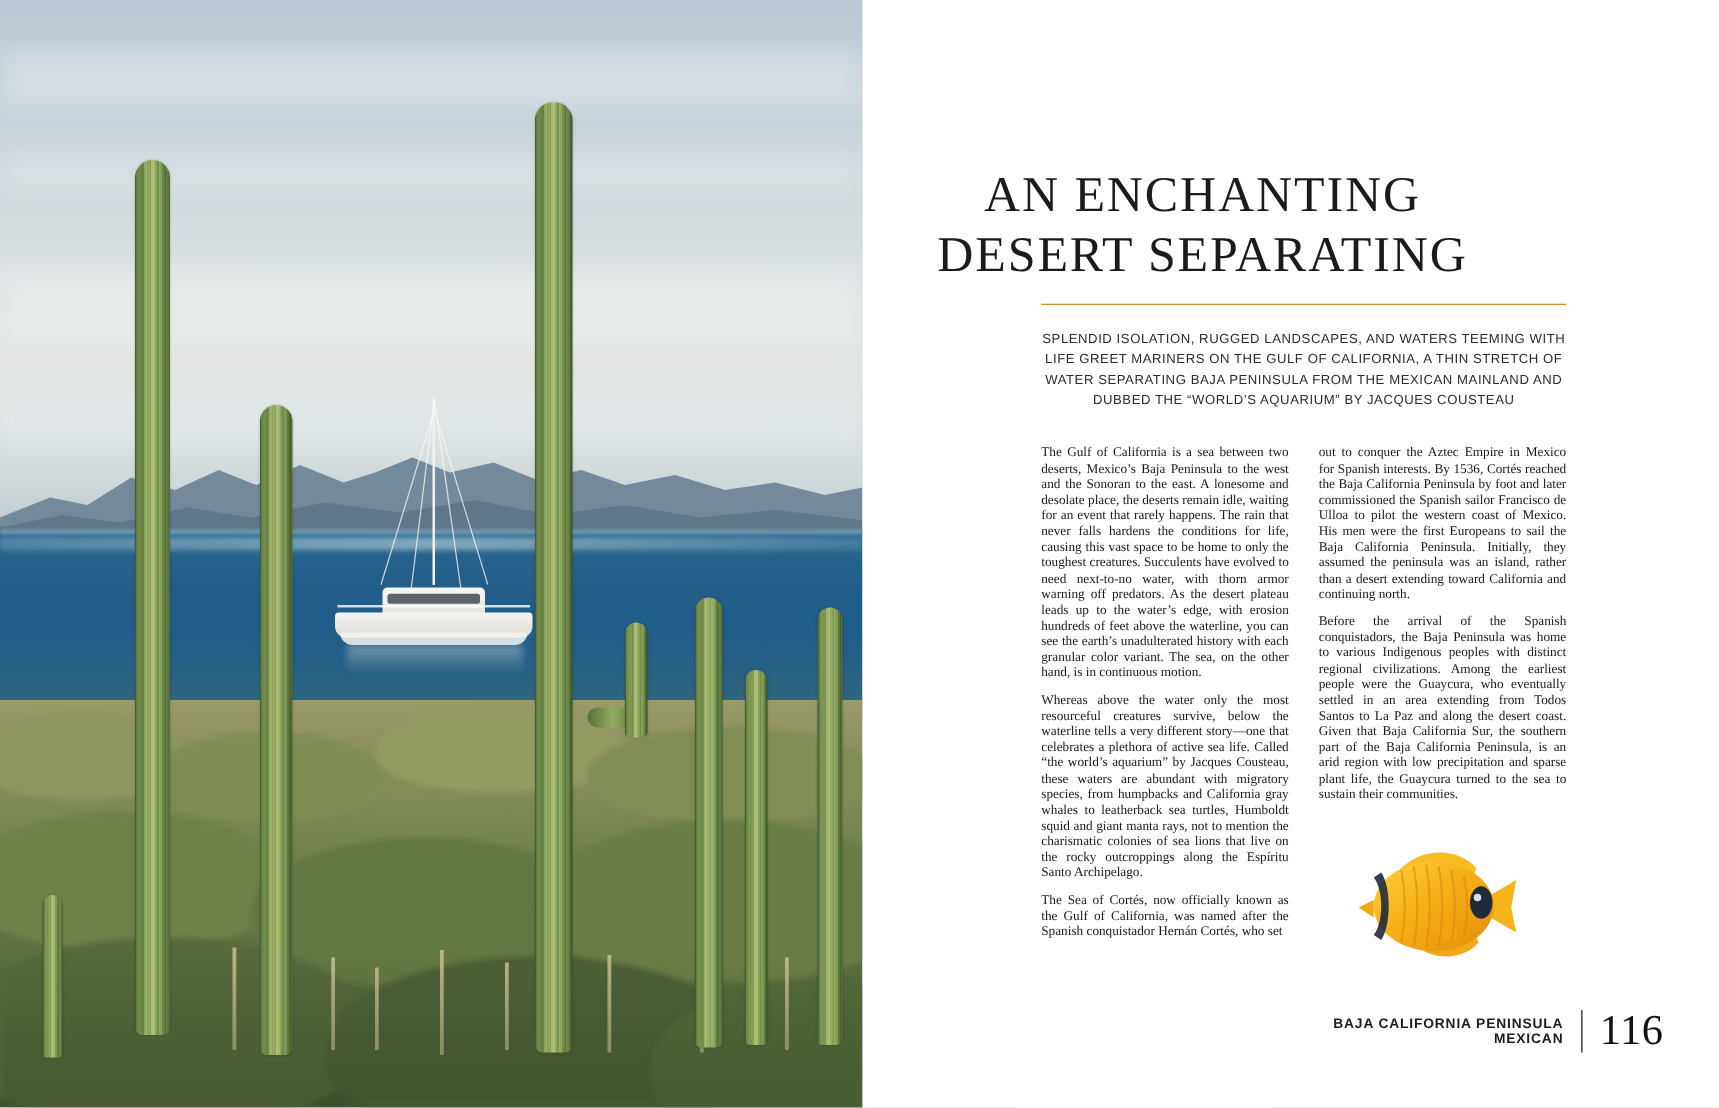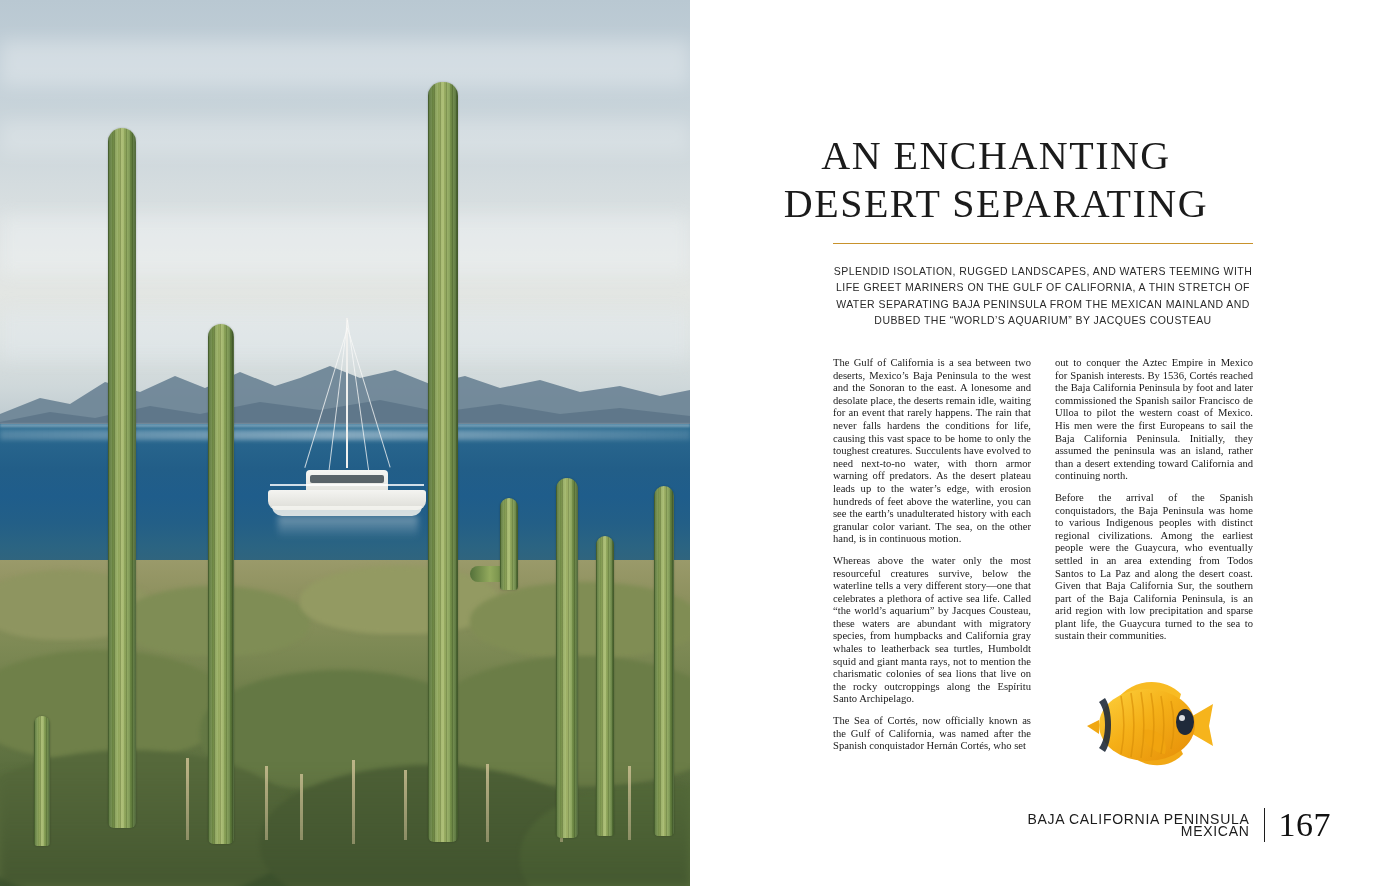--- a/index.html
+++ b/index.html
@@ -149,21 +149,20 @@
     position: relative; width: 685px; height: 886px; background: #fff;
   }
   .headline {
     position: absolute; left: 0; top: 132px; width: 544px;
     text-align: center;
     font-family: "Liberation Serif", serif;
     font-size: 40px; line-height: 48px;
     letter-spacing: 1.5px;
     color: #1b1b1b;
     font-weight: 400;
-    margin-left: 34px;
   }
   .headline div { display: block; }
   .rule {
     position: absolute; left: 143px; top: 243px; width: 420px; height: 1px;
     background: #c8922c;
   }
   .standfirst {
     position: absolute; left: 143px; top: 263px; width: 420px;
     text-align: center;
     font-family: "Liberation Sans", sans-serif;
@@ -188,22 +187,23 @@
 
   
   .fish { position: absolute; left: 395px; top: 668px; width: 130px; height: 115px; }
   .folio {
     position: absolute; right: 44px; bottom: 44px;
     display: flex; align-items: center; gap: 14px;
   }
   .folio-loc {
     text-align: right;
     font-family: "Liberation Sans", sans-serif;
-    font-size: 14px; line-height: 12px; letter-spacing: .7px;
+    font-size: 11px; line-height: 12px; letter-spacing: .7px;
     color: #1c1c1c;
+    font-weight: bold;
   }
   .folio-div { width: 1px; height: 34px; background: #1c1c1c; }
   .folio-num {
     font-family: "Liberation Serif", serif;
     font-size: 34px; line-height: 34px; color: #111;
     letter-spacing: .5px;
   }
   .gutter {
     position: absolute; left: 690px; top: 0; width: 1px; height: 886px;
     background: rgba(0,0,0,0.06);
@@ -342,17 +342,17 @@
         <circle cx="97" cy="50" r="3" fill="#ffffff" opacity=".85"></circle>
       </svg>
     </div>
 
     <div class="folio">
       <div class="folio-loc">
         <div>BAJA CALIFORNIA PENINSULA</div>
         <div>MEXICAN</div>
       </div>
       <div class="folio-div"></div>
-      <div class="folio-num">167</div>
+      <div class="folio-num">116</div>
     </div>
 
   </div>
 </div>
 
 </body></html>

